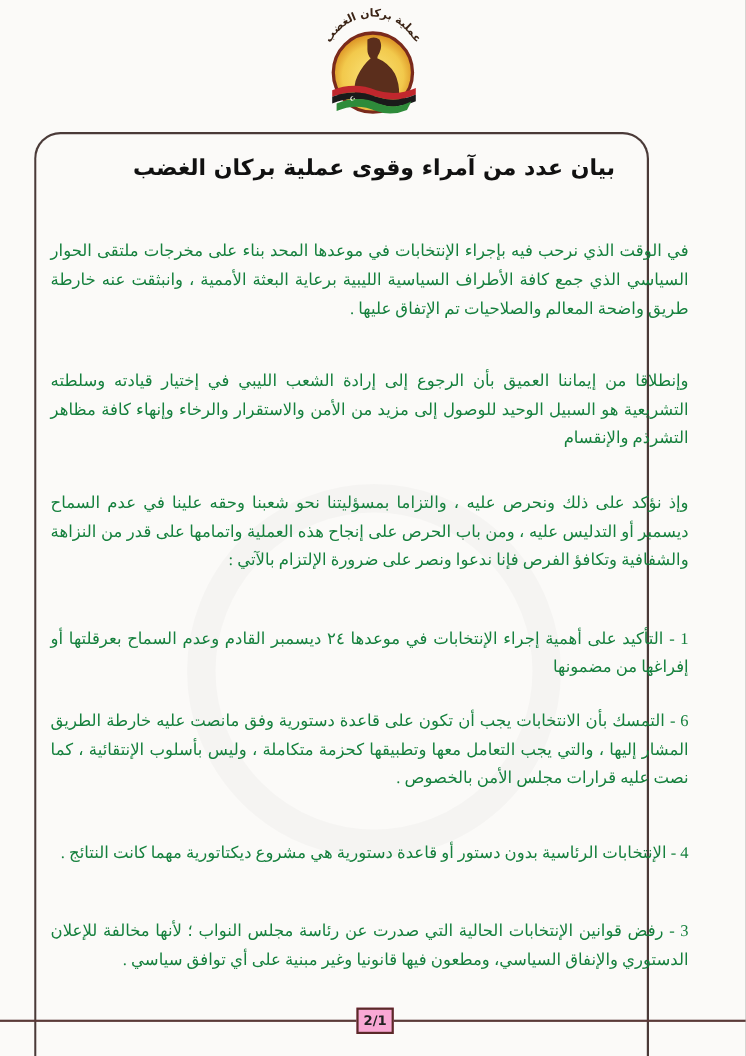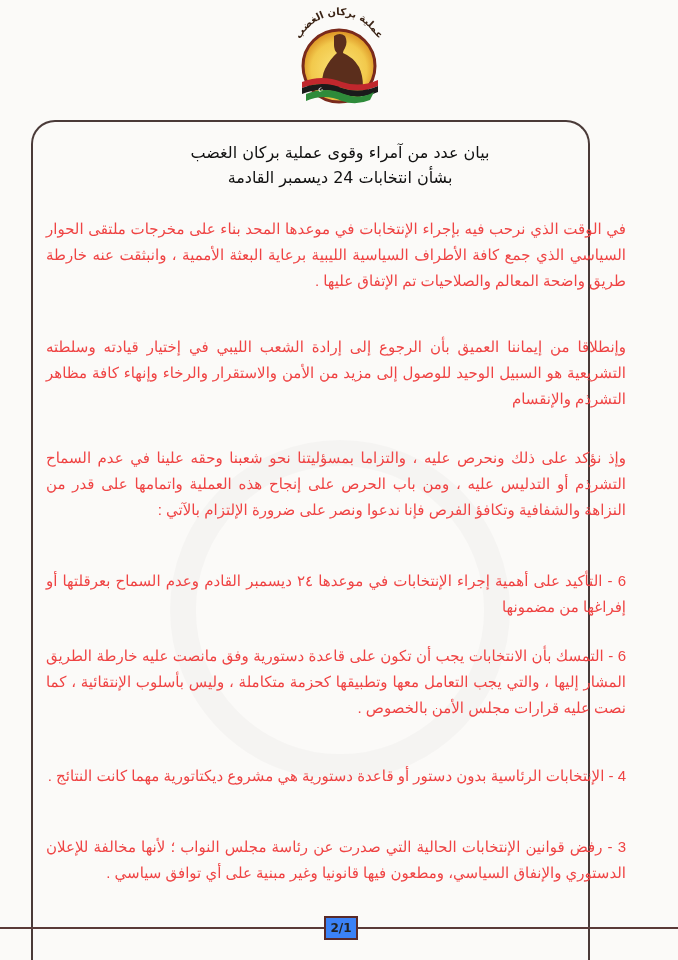--- a/index.html
+++ b/index.html
@@ -43,36 +43,36 @@
       box-sizing: border-box;
     }
     .title {
       position: absolute;
       left: 40px;
       top: 140px;
       width: 600px;
       text-align: center;
       direction: rtl;
       font-family: "DejaVu Sans", sans-serif;
-      font-weight: normal;
-      font-size: 16px;
+      font-weight: bold;
+      font-size: 20px;
       line-height: 25px;
       color: #111;
     }
     .body-text {
       position: absolute;
       left: 46px;
       width: 580px;
       direction: rtl;
       text-align: justify;
       text-align-last: right;
-      font-family: Liberation Sans, sans-serif;
+      font-family: Liberation Serif, serif;
       font-size: 15px;
       line-height: 26px;
-      color: #ef4444;
+      color: #15803d;
       margin: 0;
     }
     .p1 { top: 216px; }
     .p2 { top: 334px; }
     .p3 { top: 445px; }
     .p4 { top: 568px; }
     .p5 { top: 643px; }
     .p6 { top: 763px; }
     .p7 { top: 834px; }
     .footer-line {
@@ -83,21 +83,21 @@
       height: 2px;
       background: #5a3a38;
     }
     .page-box {
       position: absolute;
       left: 324px;
       top: 916px;
       width: 30px;
       height: 20px;
       border: 2px solid #5a2a28;
-      background: #3b82f6;
+      background: #f9a8d4;
       font-family: "DejaVu Sans", sans-serif;
       font-weight: bold;
       font-size: 12px;
       line-height: 20px;
       text-align: center;
       color: #222;
       box-sizing: content-box;
     }
   </style>
 </head>
@@ -121,25 +121,24 @@
   <text font-family="DejaVu Sans, sans-serif" font-weight="bold" font-size="10" fill="#3b2416">
     <textPath href="#arcPath" startOffset="50%" text-anchor="middle">عملية بركان الغضب</textPath>
   </text>
 </svg>
 
 <div class="frame"></div>
 <div class="watermark"></div>
 
 <div class="title">
   <div>بيان عدد من آمراء وقوى عملية بركان الغضب</div>
-  <div>بشأن انتخابات 24 ديسمبر القادمة</div>
 </div>
 
 <p class="body-text p1">في الوقت الذي نرحب فيه بإجراء الإنتخابات في موعدها المحد بناء على مخرجات ملتقى الحوار السياسي الذي جمع كافة الأطراف السياسية الليبية برعاية البعثة الأممية ، وانبثقت عنه خارطة طريق واضحة المعالم والصلاحيات تم الإتفاق عليها .</p>
 <p class="body-text p2">وإنطلاقا من إيماننا العميق بأن الرجوع إلى إرادة الشعب الليبي في إختيار قيادته وسلطته التشريعية هو السبيل الوحيد للوصول إلى مزيد من الأمن والاستقرار والرخاء وإنهاء كافة مظاهر التشرذم والإنقسام</p>
-<p class="body-text p3">وإذ نؤكد على ذلك ونحرص عليه ، والتزاما بمسؤليتنا نحو شعبنا وحقه علينا في عدم السماح التشرذم أو التدليس عليه ، ومن باب الحرص على إنجاح هذه العملية واتمامها على قدر من النزاهة والشفافية وتكافؤ الفرص فإنا ندعوا ونصر على ضرورة الإلتزام بالآتي :</p>
-<p class="body-text p4">6 - التأكيد على أهمية إجراء الإنتخابات في موعدها ٢٤ ديسمبر القادم وعدم السماح بعرقلتها أو إفراغها من مضمونها</p>
+<p class="body-text p3">وإذ نؤكد على ذلك ونحرص عليه ، والتزاما بمسؤليتنا نحو شعبنا وحقه علينا في عدم السماح ديسمبر أو التدليس عليه ، ومن باب الحرص على إنجاح هذه العملية واتمامها على قدر من النزاهة والشفافية وتكافؤ الفرص فإنا ندعوا ونصر على ضرورة الإلتزام بالآتي :</p>
+<p class="body-text p4">1 - التأكيد على أهمية إجراء الإنتخابات في موعدها ٢٤ ديسمبر القادم وعدم السماح بعرقلتها أو إفراغها من مضمونها</p>
 <p class="body-text p5">6 - التمسك بأن الانتخابات يجب أن تكون على قاعدة دستورية وفق مانصت عليه خارطة الطريق المشار إليها ، والتي يجب التعامل معها وتطبيقها كحزمة متكاملة ، وليس بأسلوب الإنتقائية ، كما نصت عليه قرارات مجلس الأمن بالخصوص .</p>
 <p class="body-text p6">4 - الإنتخابات الرئاسية بدون دستور أو قاعدة دستورية هي مشروع ديكتاتورية مهما كانت النتائج .</p>
 <p class="body-text p7">3 - رفض قوانين الإنتخابات الحالية التي صدرت عن رئاسة مجلس النواب ؛ لأنها مخالفة للإعلان الدستوري والإنفاق السياسي، ومطعون فيها قانونيا وغير مبنية على أي توافق سياسي .</p>
 
 <div class="footer-line"></div>
 <div class="page-box">2/1</div>
 
 </body></html>

